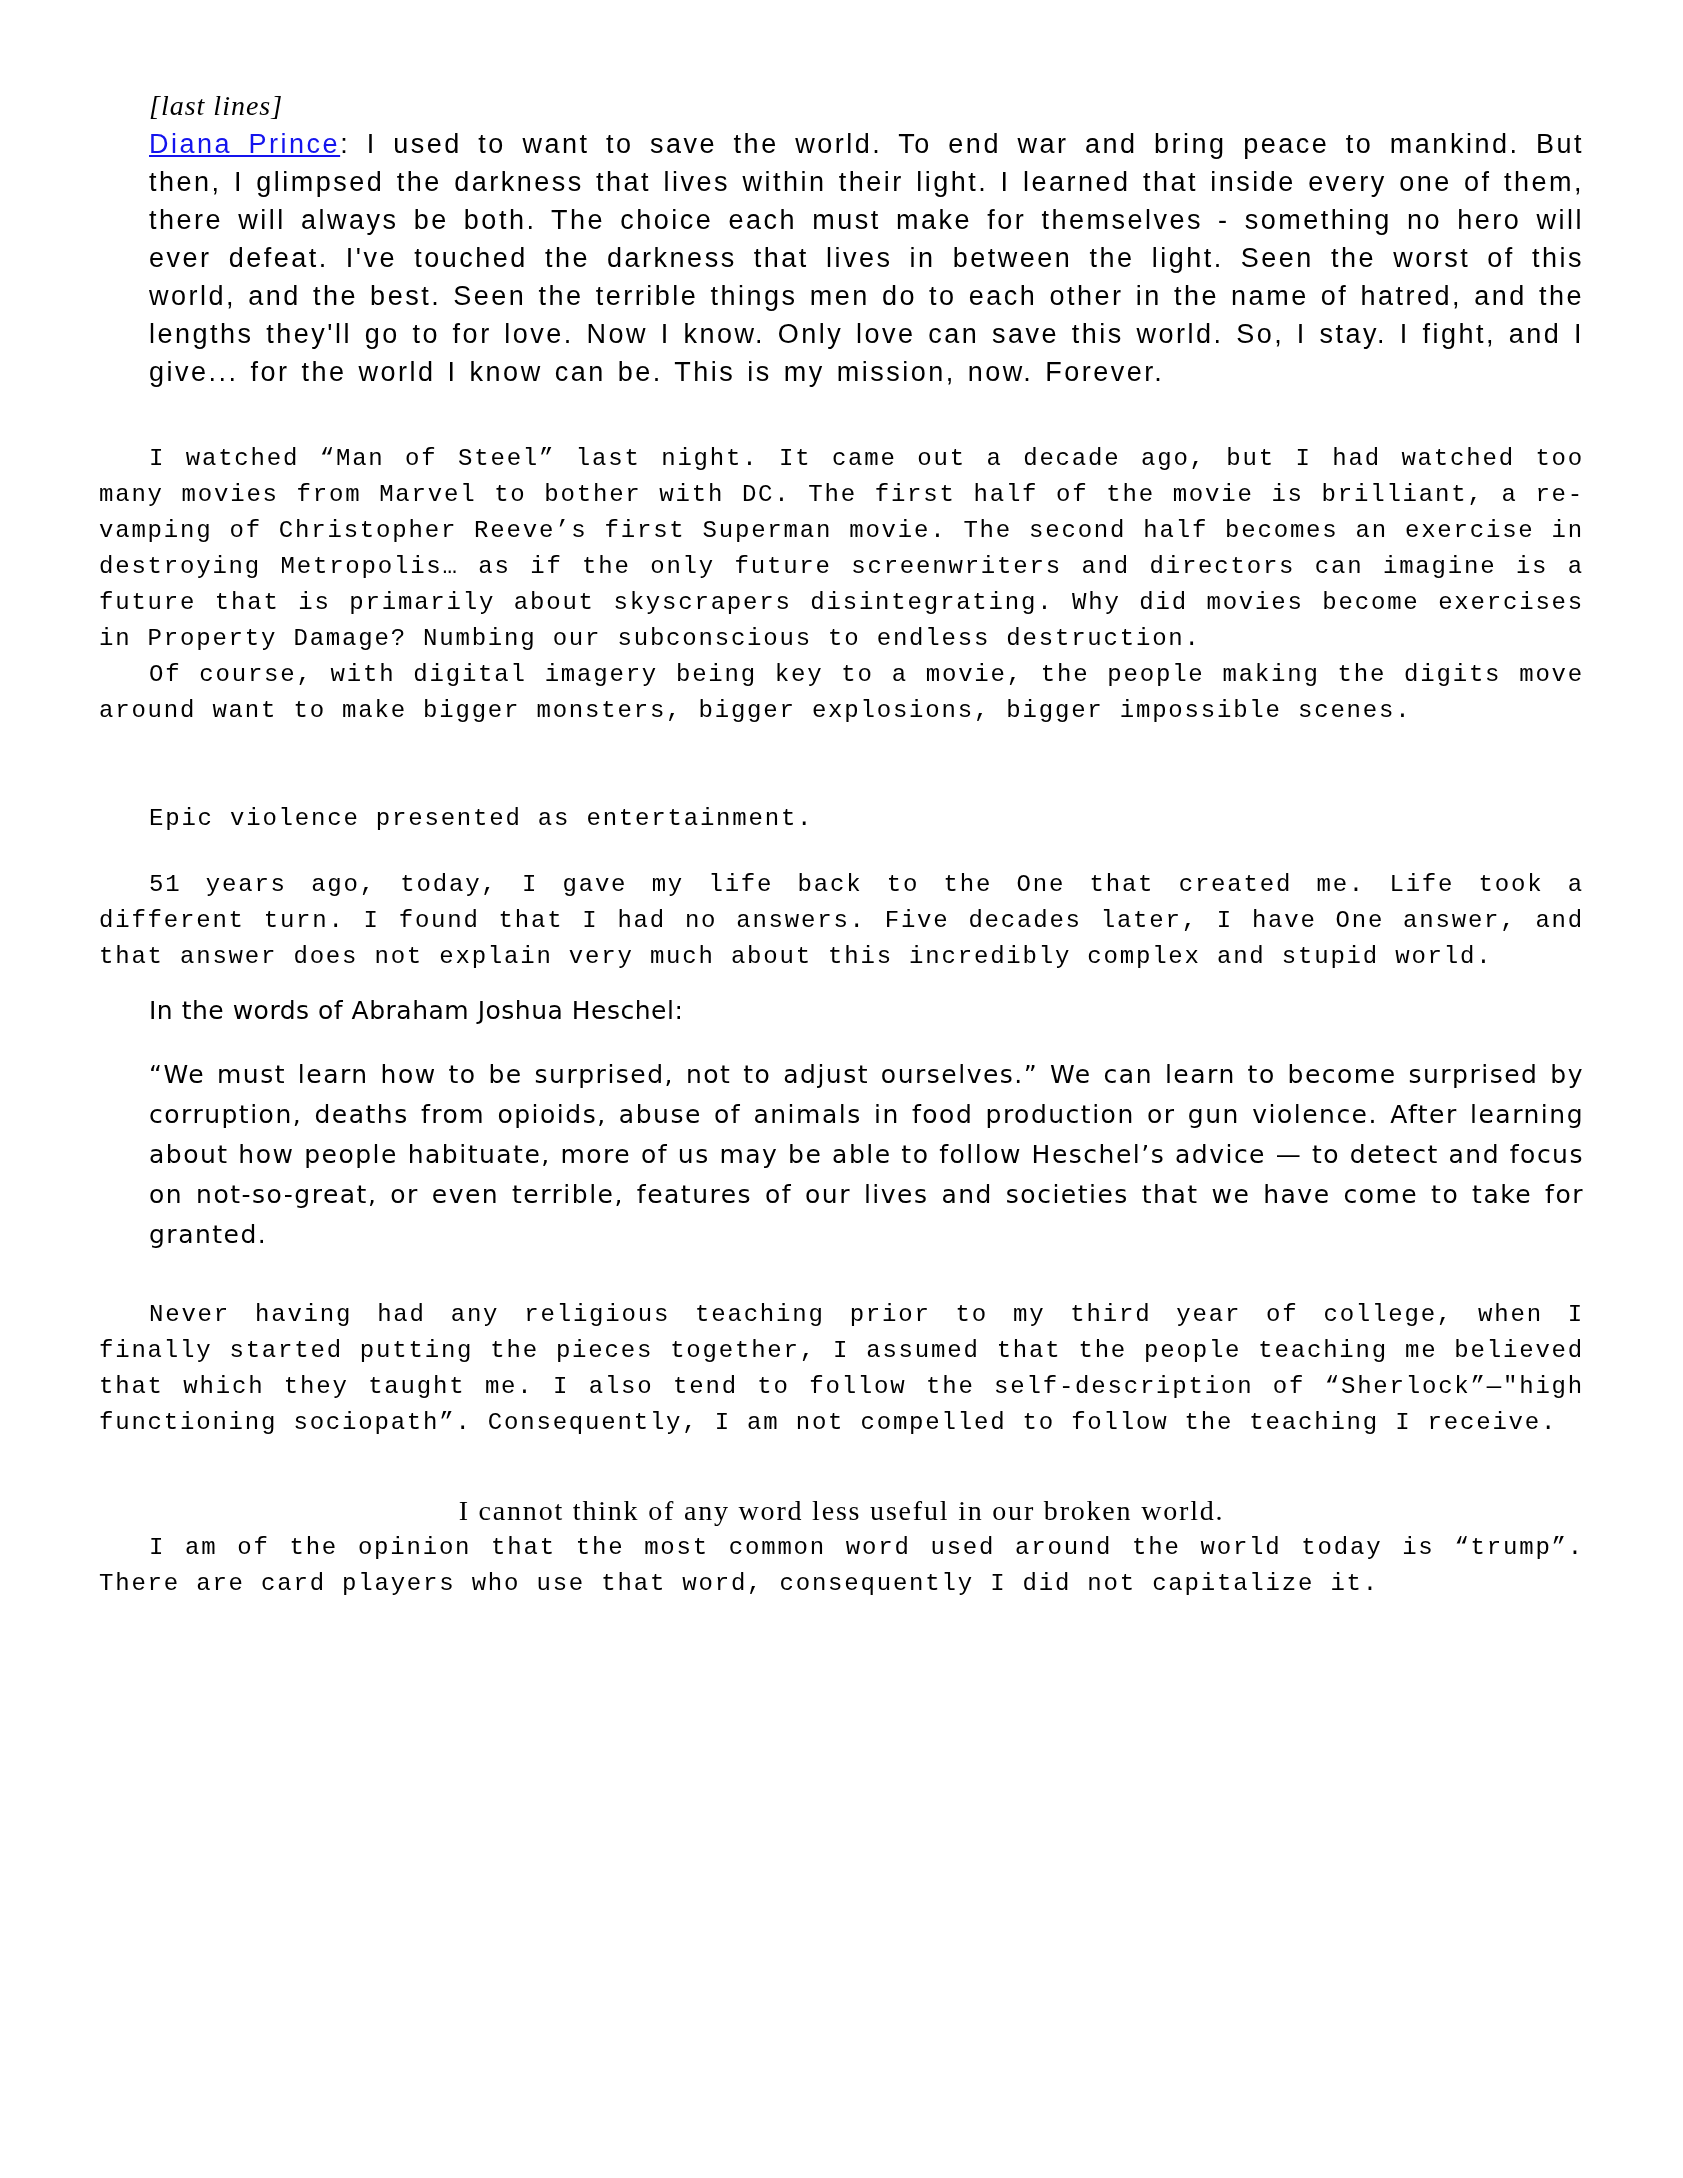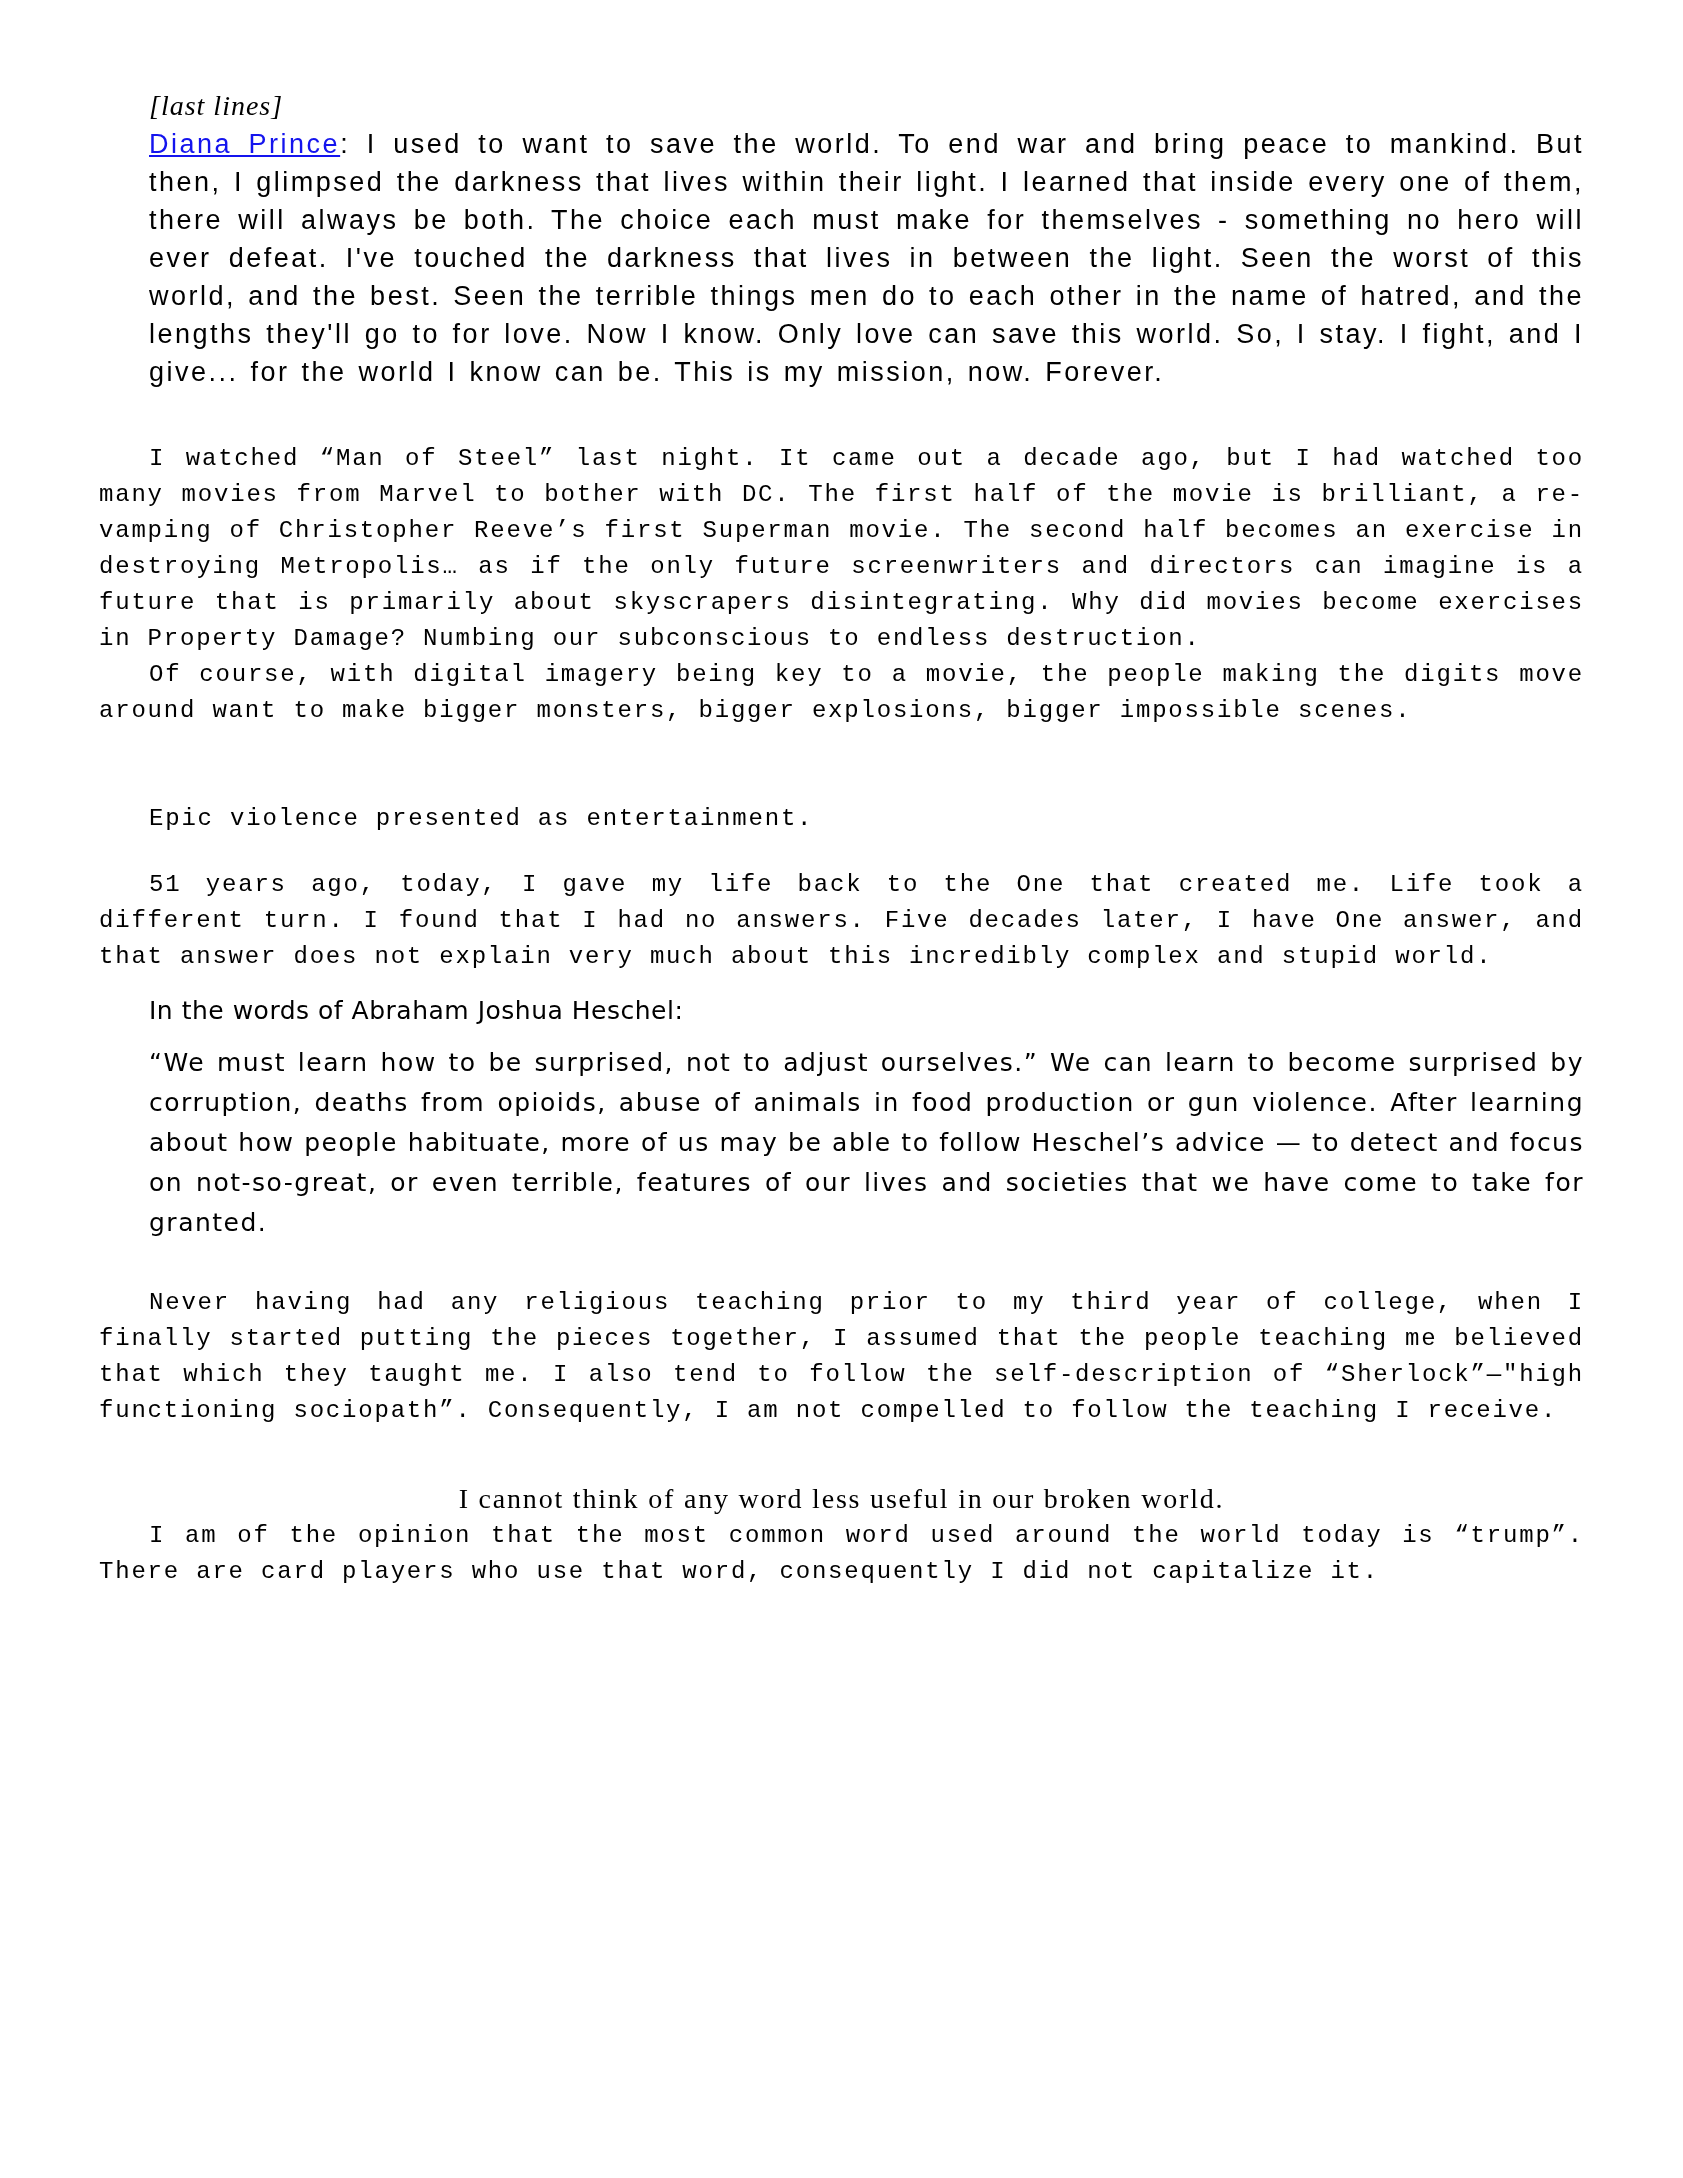--- a/index.html
+++ b/index.html
@@ -60,21 +60,21 @@
     margin-left: 50px;
     margin-top: 16px;
   }
   .heschel-quote {
     font-family: "DejaVu Sans", sans-serif;
     font-size: 25px;
     line-height: 40px;
     letter-spacing: 1.5px;
     text-align: justify;
     margin-left: 50px;
-    margin-top: 12px;
+    margin-top: 24px;
   }
 
   .two-articles { margin-top: 20px; }
 
   
   .url-line {
     font-family: "Liberation Sans", sans-serif;
     font-size: 26px;
     line-height: 32px;
     text-align: center;

